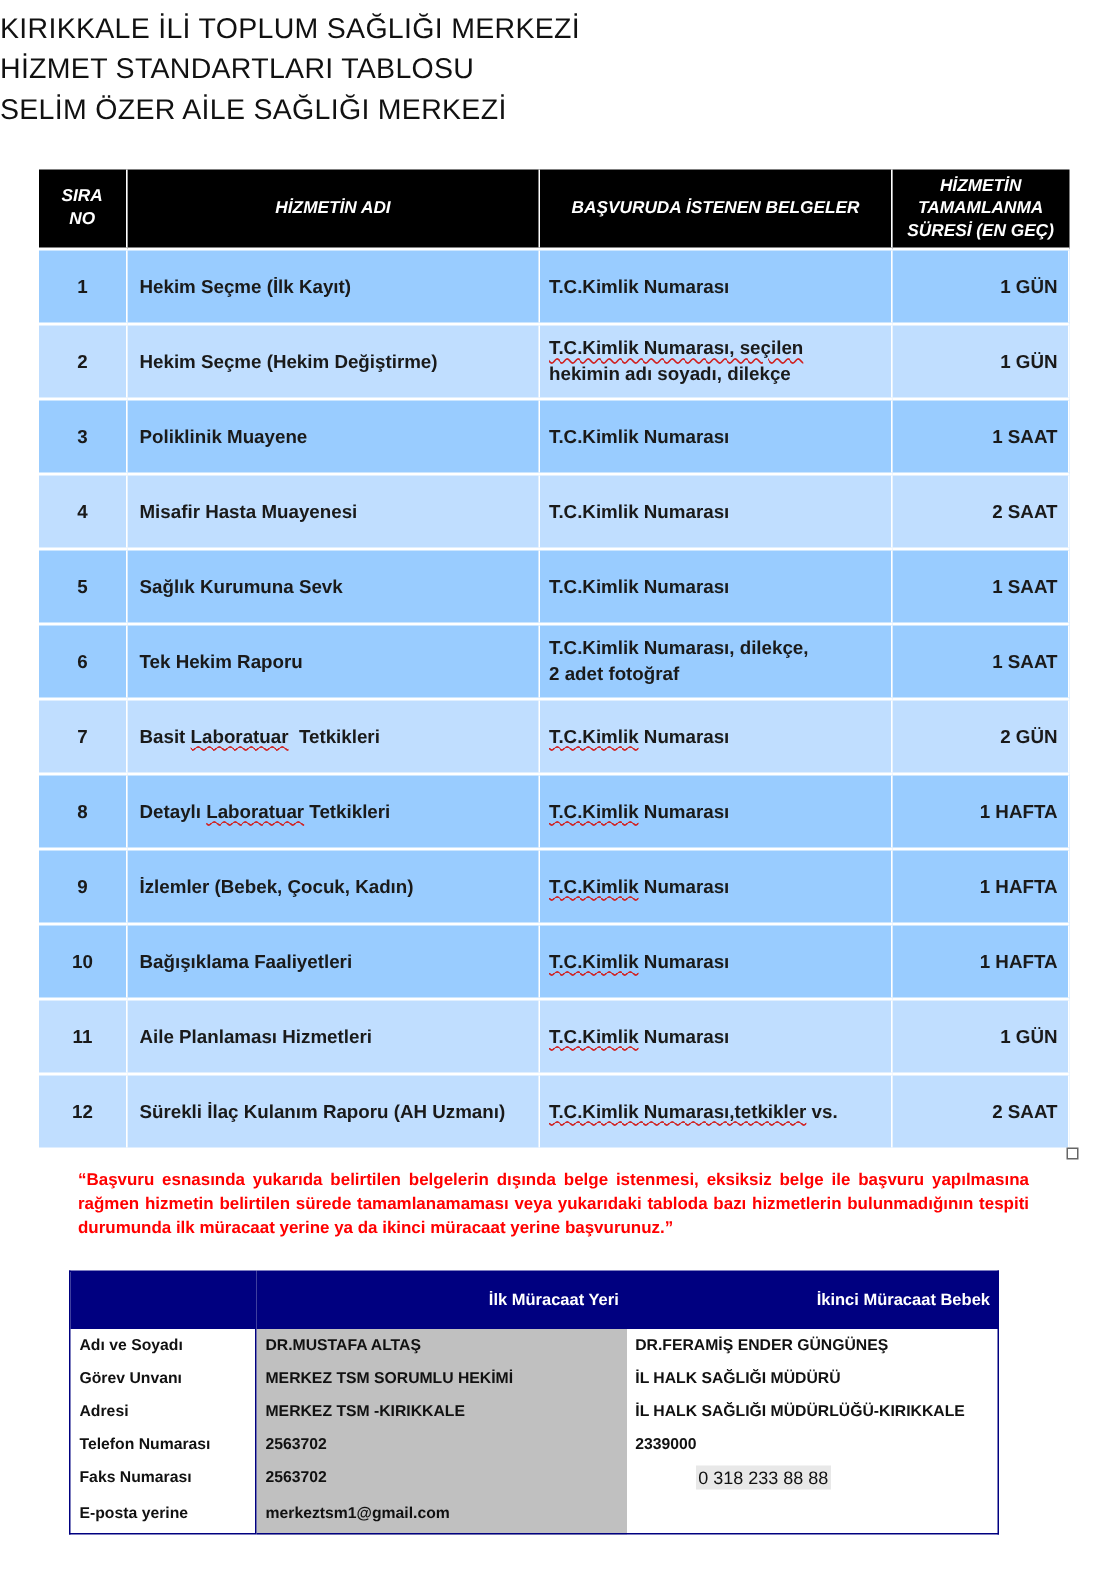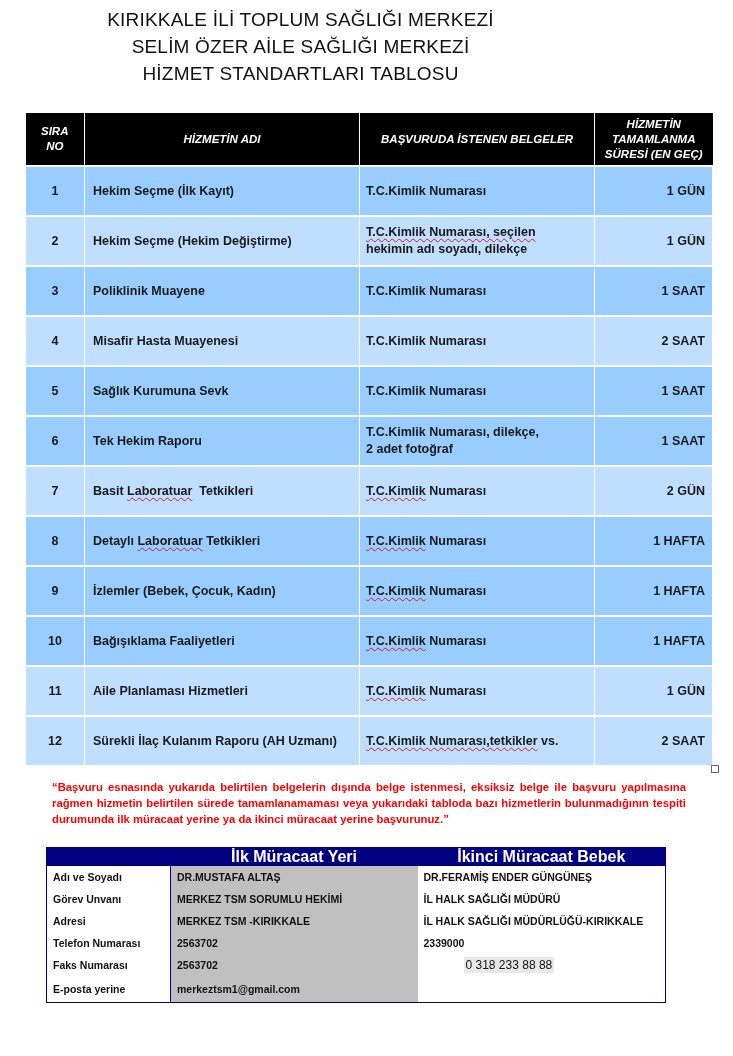--- a/index.html
+++ b/index.html
@@ -1,18 +1,18 @@
 <!DOCTYPE html>
 <html><head>
 <meta charset="utf-8">
 <style>
   html, body { margin: 0; padding: 0; background: #ffffff; }
   body { width: 733px; height: 1056px; position: relative; overflow: hidden;
          font-family: "Liberation Sans", "DejaVu Sans", sans-serif; color: #111; }
-  .title-block { position: absolute; left: 0; top: 6px; width: 601px; text-align: center; }
+  .title-block { position: absolute; left: 0; top: 6px; width: 601px; text-align: left; }
   .title-line { font-size: 19px; font-weight: normal; line-height: 27px; color: #111;
                 letter-spacing: 0.2px; }
   table.svc { position: absolute; left: 25px; top: 113px; width: 687px;
               border-collapse: collapse; table-layout: fixed; }
   table.svc th { background: #000000; color: #ffffff; font-style: italic; font-weight: bold;
                  font-size: 11.5px; height: 52px; padding: 0 3px; text-align: center;
                  border-left: 1px solid #ffffff; line-height: 15px; }
   table.svc th:first-child { border-left: none; }
   table.svc td { font-size: 12.5px; font-weight: bold; color: #1a1a1a; height: 48px;
                  border: 1px solid #ffffff; border-width: 2px 1px 0 1px; padding: 0 6px;
@@ -23,35 +23,35 @@
   td.c-name { padding-left: 8px !important; margin-left: 28px; }
   td.c-time { text-align: right; padding-right: 7px !important; }
   .squiggle { text-decoration: underline wavy #d02020; text-decoration-thickness: 1px;
               text-underline-offset: 2px; }
   .anchor-box { position: absolute; left: 711px; top: 765px; width: 6px; height: 6px;
                 border: 1px solid #666; background: #fff; }
   .notice { position: absolute; left: 52px; top: 779px; width: 634px; color: #ff0000;
             font-size: 11.3px; font-weight: bold; line-height: 16px; text-align: justify; }
   table.contact { position: absolute; left: 46px; top: 847px; width: 619px;
                   border-collapse: collapse; table-layout: fixed; border: 1.5px solid #000080; }
-  table.contact th { background: #000080; color: #ffffff; font-size: 16px; font-weight: bold;
-                     height: 17px; text-align: center; padding: 0 5px; }
+  table.contact th { background: #000080; color: #ffffff; font-size: 11px; font-weight: bold;
+                     height: 38px; text-align: right; padding: 0 5px; }
   table.contact td { font-size: 10.5px; font-weight: bold; height: 22px; padding: 0 6px;
                      color: #111; }
   table.contact td.c1 { border-right: 1px solid #000080; }
   table.contact td.c2 { background: #c0c0c0; }
   .fax-hl { background: #e8e8e8; font-weight: normal; font-size: 12px; padding: 1px 2px; margin-left: 40px; }
 </style>
 </head>
 <body>
 
 <div class="title-block">
   <div class="title-line">KIRIKKALE İLİ TOPLUM SAĞLIĞI MERKEZİ</div>
+  <div class="title-line">HİZMET STANDARTLARI TABLOSU</div>
   <div class="title-line">SELİM ÖZER AİLE SAĞLIĞI MERKEZİ</div>
-  <div class="title-line">HİZMET STANDARTLARI TABLOSU</div>
 </div>
 
 <table class="svc">
   <colgroup>
     <col style="width:59px">
       <col style="width:275px">
       <col style="width:235px">
       <col style="width:118px">
   </colgroup>
   <thead>

